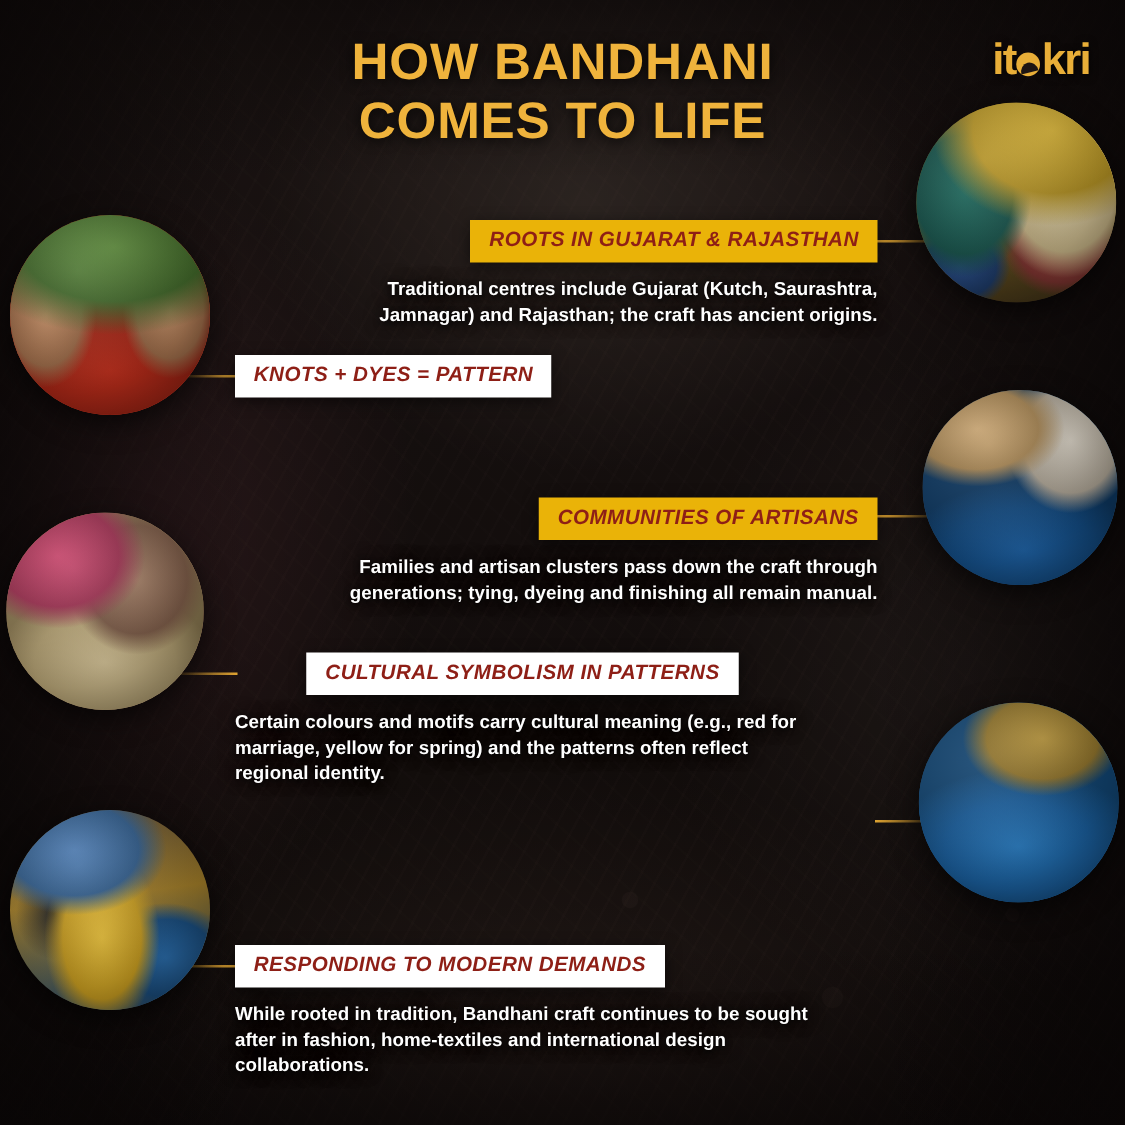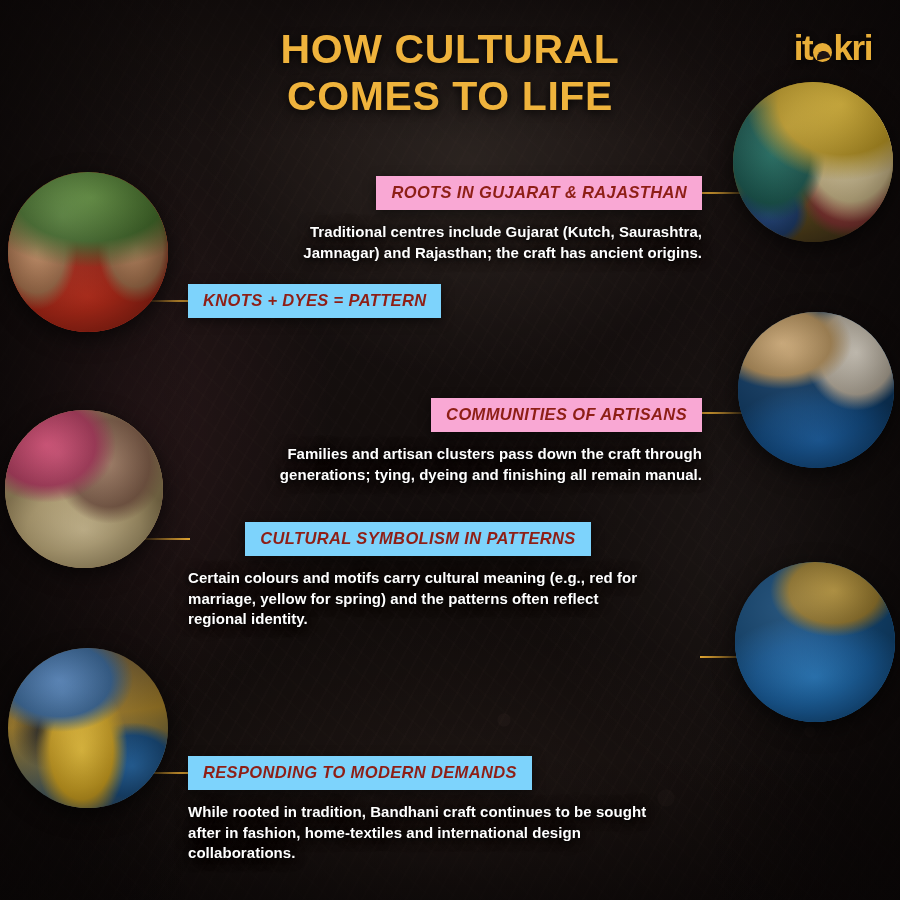--- a/index.html
+++ b/index.html
@@ -236,22 +236,22 @@
     font-family: "Liberation Sans", sans-serif;
     font-weight: bold;
     font-style: italic;
     font-size: 16.5px;
     letter-spacing: 0.35px;
     line-height: 19px;
     color: #8e1f16;
     white-space: nowrap;
     box-shadow: 0 3px 12px rgba(0,0,0,0.55);
   }
-  .step-label.cream { background: #f9a8d4; color: #8e1f16; }
-  .step-label.gold  { background: #7dd3fc; color: #8e1f16; }
+  .step-label.cream { background: #eab308; color: #8e1f16; }
+  .step-label.gold  { background: #ffffff; color: #8e1f16; }
 
   .step-body {
     margin-top: 12px;
     color: #ffffff;
     font-family: "Liberation Sans", sans-serif;
     font-weight: bold;
     font-size: 15px;
     line-height: 20.5px;
     letter-spacing: 0.05px;
     text-shadow: 0 1px 5px rgba(0,0,0,0.92), 0 0 14px rgba(0,0,0,0.7);
@@ -264,21 +264,21 @@
 
 <div class="poster">
 
   <div class="bg-base"></div>
   <div class="bg-fabric"></div>
   <div class="bg-motifs"></div>
   <div class="bg-dim"></div>
   <div class="bg-vignette"></div>
 
   <div class="title-wrap">
-    <span class="title-line">HOW CULTURAL</span>
+    <span class="title-line">HOW BANDHANI</span>
     <span class="title-line">COMES TO LIFE</span>
   </div>
 
   <div class="brand-logo">
     <span>it</span><span class="dot-o"></span><span>kri</span>
   </div>
 
   <div class="connector to-left" style="left:700px; top:192px; width:50px;"></div>
   <div class="connector" style="left:148px; top:300px; width:46px;"></div>
   <div class="connector to-left" style="left:700px; top:412px; width:48px;"></div>

